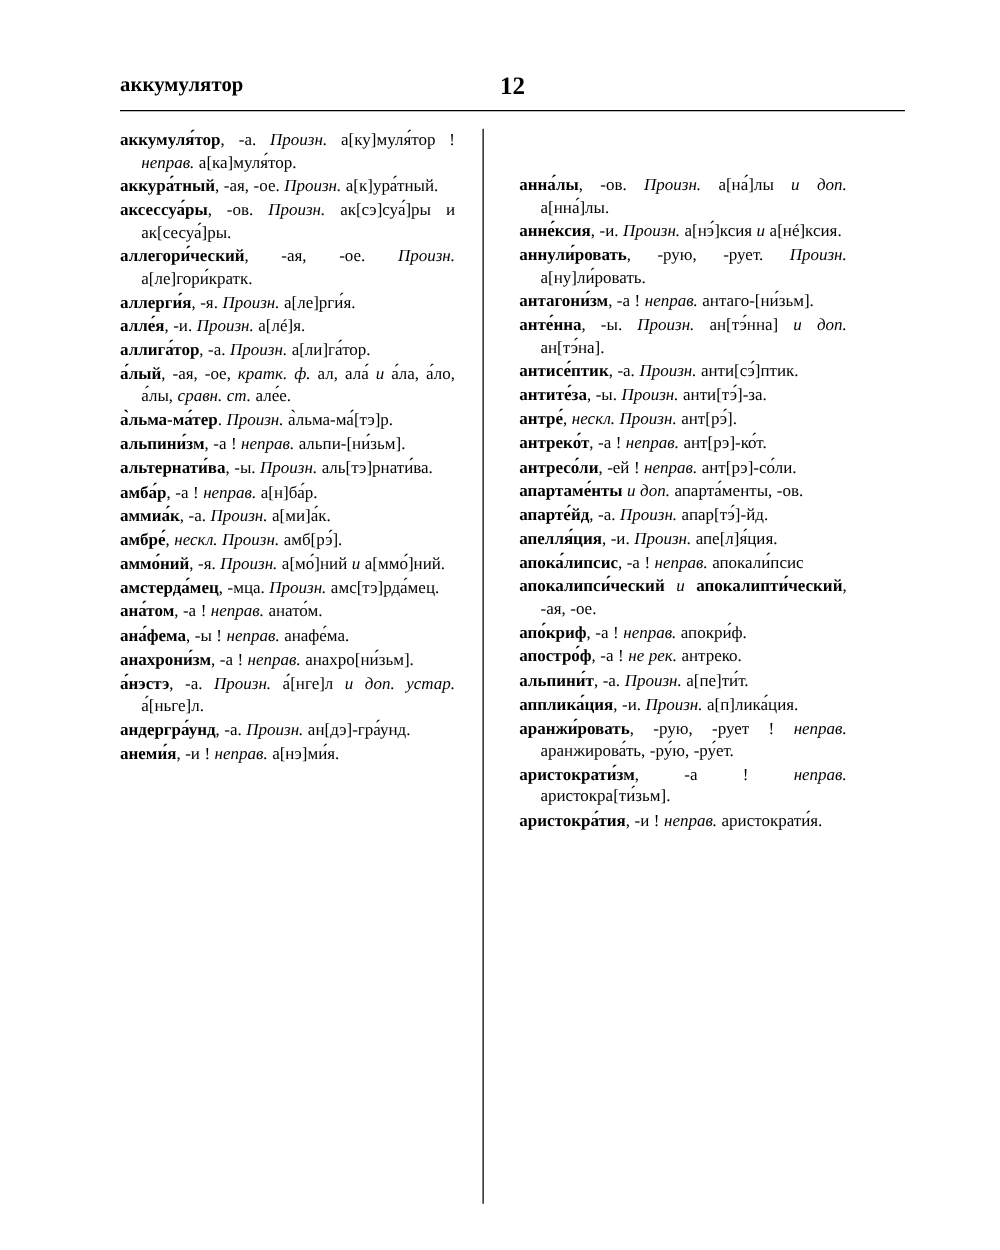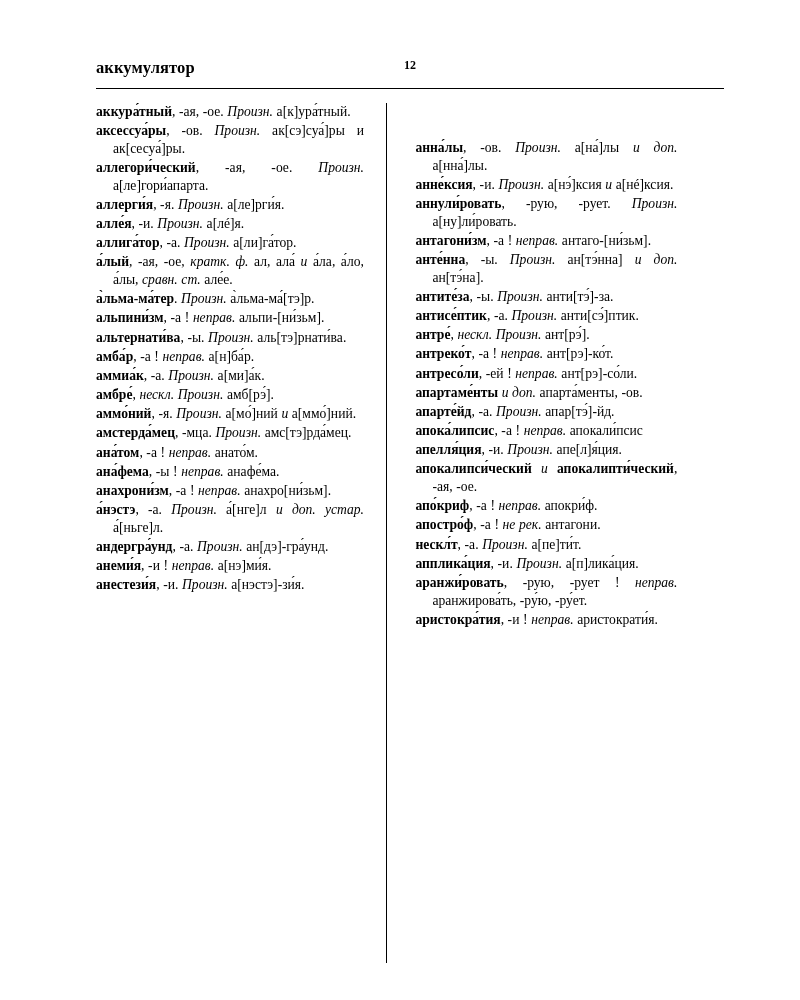--- a/index.html
+++ b/index.html
@@ -30,21 +30,21 @@
   .header .running-head {
     font-weight: bold;
     font-size: 16.5px;
     letter-spacing: 0.1px;
   }
   .header .page-number {
     position: absolute;
     left: 50%;
     transform: translateX(-50%);
     font-weight: bold;
-    font-size: 12px;
+    font-size: 20px;
   }
   .header-rule {
     border: 0;
     border-top: 1.6px solid #000;
     margin: 4px 0 0 0;
   }
   .columns {
     position: relative;
     display: flex;
     margin-top: 14px;
@@ -89,62 +89,63 @@
 <div class="page">
 
   <div class="header">
     <span class="running-head">аккумулятор</span>
     <span class="page-number">12</span>
   </div>
   <hr class="header-rule">
 
   <div class="columns">
     <div class="col col-left" id="col0">
+        <div class="entry"><span class="hw hang">аккумуля́тор</span><span>, -а. </span><span class="it">Произн.</span><span> а[ку]муля́тор ! </span><span class="it">неправ.</span><span> а[ка]муля́тор.</span></div>
         <div class="entry"><span class="hw hang">аккура́тный</span><span>, -ая, -ое. </span><span class="it">Произн.</span><span> а[к]ура́тный.</span></div>
         <div class="entry"><span class="hw hang">аксессуа́ры</span><span>, -ов. </span><span class="it">Произн.</span><span> ак[сэ]суа́]ры и ак[сесуа́]ры.</span></div>
-        <div class="entry"><span class="hw hang">аллегори́ческий</span><span>, -ая, -ое. </span><span class="it">Произн.</span><span> а[ле]гори́апарта.</span></div>
+        <div class="entry"><span class="hw hang">аллегори́ческий</span><span>, -ая, -ое. </span><span class="it">Произн.</span><span> а[ле]гори́кратк.</span></div>
         <div class="entry"><span class="hw hang">аллерги́я</span><span>, -я. </span><span class="it">Произн.</span><span> а[ле]рги́я.</span></div>
         <div class="entry"><span class="hw hang">алле́я</span><span>, -и. </span><span class="it">Произн.</span><span> а[лé]я.</span></div>
         <div class="entry"><span class="hw hang">аллига́тор</span><span>, -а. </span><span class="it">Произн.</span><span> а[ли]га́тор.</span></div>
         <div class="entry"><span class="hw hang">а́лый</span><span>, -ая, -ое, </span><span class="it">кратк. ф.</span><span> ал, ала́ </span><span class="it">и</span><span> а́ла, а́ло, а́лы, </span><span class="it">сравн. ст.</span><span> але́е.</span></div>
         <div class="entry"><span class="hw hang">а̀льма-ма́тер</span><span>. </span><span class="it">Произн.</span><span> а̀льма-ма́[тэ]р.</span></div>
         <div class="entry"><span class="hw hang">альпини́зм</span><span>, -а ! </span><span class="it">неправ.</span><span> альпи-[ни́зьм].</span></div>
         <div class="entry"><span class="hw hang">альтернати́ва</span><span>, -ы. </span><span class="it">Произн.</span><span> аль[тэ]рнати́ва.</span></div>
         <div class="entry"><span class="hw hang">амба́р</span><span>, -а ! </span><span class="it">неправ.</span><span> а[н]ба́р.</span></div>
         <div class="entry"><span class="hw hang">аммиа́к</span><span>, -а. </span><span class="it">Произн.</span><span> а[ми]а́к.</span></div>
         <div class="entry"><span class="hw hang">амбре́</span><span>, </span><span class="it">нескл.</span><span> </span><span class="it">Произн.</span><span> амб[рэ́].</span></div>
         <div class="entry"><span class="hw hang">аммо́ний</span><span>, -я. </span><span class="it">Произн.</span><span> а[мо́]ний </span><span class="it">и</span><span> а[ммо́]ний.</span></div>
         <div class="entry"><span class="hw hang">амстерда́мец</span><span>, -мца. </span><span class="it">Произн.</span><span> амс[тэ]рда́мец.</span></div>
         <div class="entry"><span class="hw hang">ана́том</span><span>, -а ! </span><span class="it">неправ.</span><span> анато́м.</span></div>
         <div class="entry"><span class="hw hang">ана́фема</span><span>, -ы ! </span><span class="it">неправ.</span><span> анафе́ма.</span></div>
         <div class="entry"><span class="hw hang">анахрони́зм</span><span>, -а ! </span><span class="it">неправ.</span><span> анахро[ни́зьм].</span></div>
         <div class="entry"><span class="hw hang">а́нэстэ</span><span>, -а. </span><span class="it">Произн.</span><span> а́[нге]л </span><span class="it">и доп. устар.</span><span> а́[ньге]л.</span></div>
         <div class="entry"><span class="hw hang">андергра́унд</span><span>, -а. </span><span class="it">Произн.</span><span> ан[дэ]-гра́унд.</span></div>
         <div class="entry"><span class="hw hang">анеми́я</span><span>, -и ! </span><span class="it">неправ.</span><span> а[нэ]ми́я.</span></div>
-        <div class="entry"><span class="hw hang">анестези́я</span><span>, -и. </span><span class="it">Произн.</span><span> а[нэстэ]-зи́я.</span></div>
       </div>
     <div class="col-divider"></div>
     <div class="col col-right" id="col1">
         <div class="entry"><span class="hw hang">анна́лы</span><span>, -ов. </span><span class="it">Произн.</span><span> а[на́]лы </span><span class="it">и доп.</span><span> а[нна́]лы.</span></div>
         <div class="entry"><span class="hw hang">анне́ксия</span><span>, -и. </span><span class="it">Произн.</span><span> а[нэ́]ксия </span><span class="it">и</span><span> а[нé]ксия.</span></div>
         <div class="entry"><span class="hw hang">аннули́ровать</span><span>, -рую, -рует. </span><span class="it">Произн.</span><span> а[ну]ли́ровать.</span></div>
         <div class="entry"><span class="hw hang">антагони́зм</span><span>, -а ! </span><span class="it">неправ.</span><span> антаго-[ни́зьм].</span></div>
         <div class="entry"><span class="hw hang">анте́нна</span><span>, -ы. </span><span class="it">Произн.</span><span> ан[тэ́нна] </span><span class="it">и доп.</span><span> ан[тэ́на].</span></div>
+        <div class="entry"><span class="hw hang">антисе́птик</span><span>, -а. </span><span class="it">Произн.</span><span> анти[сэ́]птик.</span></div>
         <div class="entry"><span class="hw hang">антите́за</span><span>, -ы. </span><span class="it">Произн.</span><span> анти[тэ́]-за.</span></div>
-        <div class="entry"><span class="hw hang">антисе́птик</span><span>, -а. </span><span class="it">Произн.</span><span> анти[сэ́]птик.</span></div>
         <div class="entry"><span class="hw hang">антре́</span><span>, </span><span class="it">нескл.</span><span> </span><span class="it">Произн.</span><span> ант[рэ́].</span></div>
         <div class="entry"><span class="hw hang">антреко́т</span><span>, -а ! </span><span class="it">неправ.</span><span> ант[рэ]-ко́т.</span></div>
         <div class="entry"><span class="hw hang">антресо́ли</span><span>, -ей ! </span><span class="it">неправ.</span><span> ант[рэ]-со́ли.</span></div>
         <div class="entry"><span class="hw hang">апартаме́нты</span><span> </span><span class="it">и доп.</span><span> апарта́менты, -ов.</span></div>
         <div class="entry"><span class="hw hang">апарте́йд</span><span>, -а. </span><span class="it">Произн.</span><span> апар[тэ́]-йд.</span></div>
+        <div class="entry"><span class="hw hang">апелля́ция</span><span>, -и. </span><span class="it">Произн.</span><span> апе[л]я́ция.</span></div>
         <div class="entry"><span class="hw hang">апока́липсис</span><span>, -а ! </span><span class="it">неправ.</span><span> апокали́псис</span></div>
-        <div class="entry"><span class="hw hang">апелля́ция</span><span>, -и. </span><span class="it">Произн.</span><span> апе[л]я́ция.</span></div>
         <div class="entry"><span class="hw hang">апокалипси́ческий</span><span> </span><span class="it">и</span><span> </span><span class="hw">апокалипти́ческий</span><span>, -ая, -ое.</span></div>
         <div class="entry"><span class="hw hang">апо́криф</span><span>, -а ! </span><span class="it">неправ.</span><span> апокри́ф.</span></div>
-        <div class="entry"><span class="hw hang">апостро́ф</span><span>, -а ! </span><span class="it">не рек.</span><span> антагони.</span></div>
-        <div class="entry"><span class="hw hang">нескл́т</span><span>, -а. </span><span class="it">Произн.</span><span> а[пе]ти́т.</span></div>
+        <div class="entry"><span class="hw hang">апостро́ф</span><span>, -а ! </span><span class="it">не рек.</span><span> антреко.</span></div>
+        <div class="entry"><span class="hw hang">альпини́т</span><span>, -а. </span><span class="it">Произн.</span><span> а[пе]ти́т.</span></div>
         <div class="entry"><span class="hw hang">апплика́ция</span><span>, -и. </span><span class="it">Произн.</span><span> а[п]лика́ция.</span></div>
         <div class="entry"><span class="hw hang">аранжи́ровать</span><span>, -рую, -рует ! </span><span class="it">неправ.</span><span> аранжирова́ть, -ру́ю, -ру́ет.</span></div>
+        <div class="entry"><span class="hw hang">аристократи́зм</span><span>, -а ! </span><span class="it">неправ.</span><span> аристокра[ти́зьм].</span></div>
         <div class="entry"><span class="hw hang">аристокра́тия</span><span>, -и ! </span><span class="it">неправ.</span><span> аристократи́я.</span></div>
       </div>
   </div>
 
 </div>
 
 </body></html>

